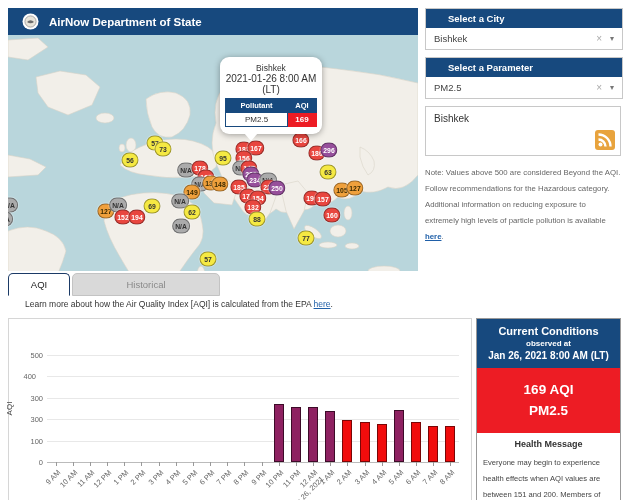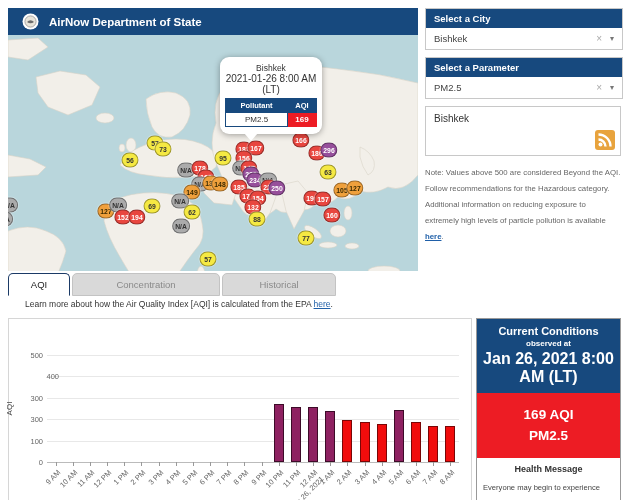--- a/index.html
+++ b/index.html
@@ -51,35 +51,35 @@
   .grid.zero{background:#bbb;}
   .ytick{position:absolute;width:26px;text-align:right;font-size:7.5px;color:#666;}
   .xtick{position:absolute;width:1px;height:4px;background:#999;}
   .xlabel{position:absolute;width:110px;text-align:right;transform-origin:100% 0;
     transform:rotate(-45deg);font-size:7.5px;color:#666;line-height:9px;}
   .bar{position:absolute;width:10px;box-sizing:border-box;cursor:pointer;}
   .bar-red{background:var(--bar_red);border:1px solid #7a0606;}
   .bar-purple{background:var(--bar_purple);border:1px solid #3d0b28;}
   
   .panel{position:absolute;left:425px;width:196px;border:1px solid #c8c8c8;background:#fff;}
-  .panel-h{background:var(--navy);color:#fff;font-size:9.5px;font-weight:bold;padding:4px 8px;}
+  .panel-h{background:var(--navy);color:#fff;font-size:9.5px;font-weight:bold;padding:4px 22px;}
   .sel-row{display:flex;align-items:center;height:21px;font-size:9.5px;color:#444;padding:0 8px;cursor:pointer;}
   .sel-row .val{flex:1;}
   .sel-x{color:#aaa;font-size:10px;margin-right:8px;cursor:pointer;}
   .sel-caret{color:#777;font-size:8px;cursor:pointer;}
   #feed-box{position:absolute;left:425px;top:106px;width:194px;height:48px;border:1px solid #c8c8c8;background:#fff;}
   #feed-box .city{font-size:10px;color:#333;padding:6px 0 0 8px;}
   #rss{position:absolute;right:5px;bottom:5px;width:20px;height:20px;cursor:pointer;}
   #note{position:absolute;left:425px;top:165px;width:196px;font-size:7.8px;color:#666;line-height:16px;}
   
   #cc{position:absolute;left:476px;top:318px;width:145px;border:1px solid #999;background:#fff;box-sizing:border-box;}
   #cc-head{background:var(--navy);color:#fff;text-align:center;padding:6px 2px 7px;}
   #cc-title{font-size:11px;font-weight:bold;}
   #cc-obs{font-size:8px;font-weight:bold;margin-top:2px;}
-  #cc-date{font-size:16px;font-weight:bold;margin-top:2px;}
+  #cc-date{font-size:10px;font-weight:bold;margin-top:2px;}
   #cc-aqi{background:var(--red_badge);color:#fff;text-align:center;font-weight:bold;font-size:13.5px;
     line-height:21px;padding:11px 2px 12px;}
   #cc-health{padding:6px 6px 8px;}
   #cc-health-title{text-align:center;font-size:9px;font-weight:bold;color:#333;margin-bottom:6px;}
   #cc-health-body{font-size:7.6px;color:#444;line-height:16px;}
 </style>
 </head>
 <body>
 
 <div id="app-header">
@@ -186,40 +186,39 @@
         <td class="aqi">169</td>
       </tr>
     </tbody>
       </table>
     <div class="p-tail"></div>
   </div>
 </div>
 
 <div id="tabs">
     <div class="tab active">AQI</div>
-    <div class="tab">Concentration</div>
     <div class="tab">Historical</div>
   </div>
 <div id="learn-more">
   <span>Learn more about how the Air Quality Index [AQI] is calculated from the EPA </span><a class="lnk">here</a><span>.</span>
 </div>
 
 <div id="chart">
   <div id="ylabel">AQI</div>
   <div id="plot" class="abs" style="left:0;top:0;right:0;bottom:0;">
       <div class="grid zero" style="left: 38px; top: 143px; width: 412px;"></div>
       <div class="ytick" style="left: 8px; top: 139px;">0</div>
       <div class="grid" style="left: 38px; top: 121.6px; width: 412px;"></div>
       <div class="ytick" style="left: 8px; top: 117.6px;">100</div>
       <div class="grid" style="left: 38px; top: 100.2px; width: 412px;"></div>
       <div class="ytick" style="left: 8px; top: 96.2px;">300</div>
       <div class="grid" style="left: 38px; top: 78.8px; width: 412px;"></div>
       <div class="ytick" style="left: 8px; top: 74.8px;">300</div>
       <div class="grid" style="left: 38px; top: 57.4px; width: 412px;"></div>
-      <div class="ytick" style="left: 24px; top: 53.4px;">400</div>
+      <div class="ytick" style="left: 1px; top: 53.4px;">400</div>
       <div class="grid" style="left: 38px; top: 36px; width: 412px;"></div>
       <div class="ytick" style="left: 8px; top: 32px;">500</div>
       <div class="xtick" style="left: 46.5833px; top: 143px;"></div>
       <div class="xlabel" style="left: -63.4167px; top: 149px;">
         <div>9 AM</div>
       </div>
       <div class="xtick" style="left: 63.75px; top: 143px;"></div>
       <div class="xlabel" style="left: -46.25px; top: 149px;">
         <div>10 AM</div>
       </div>

